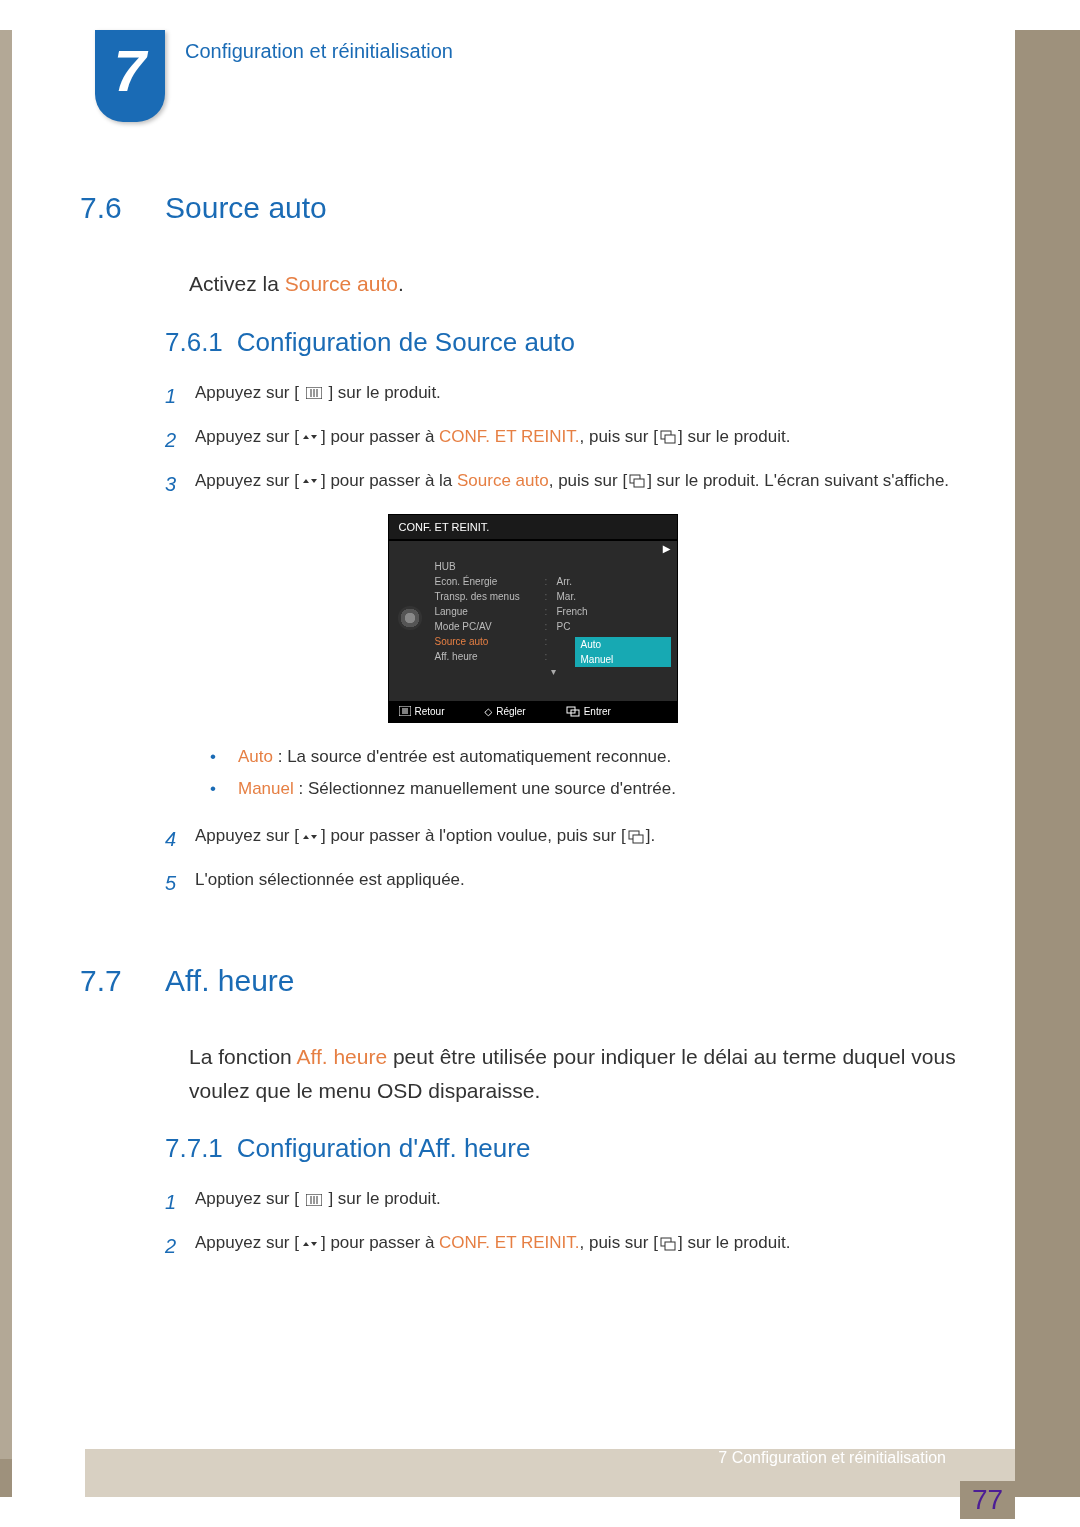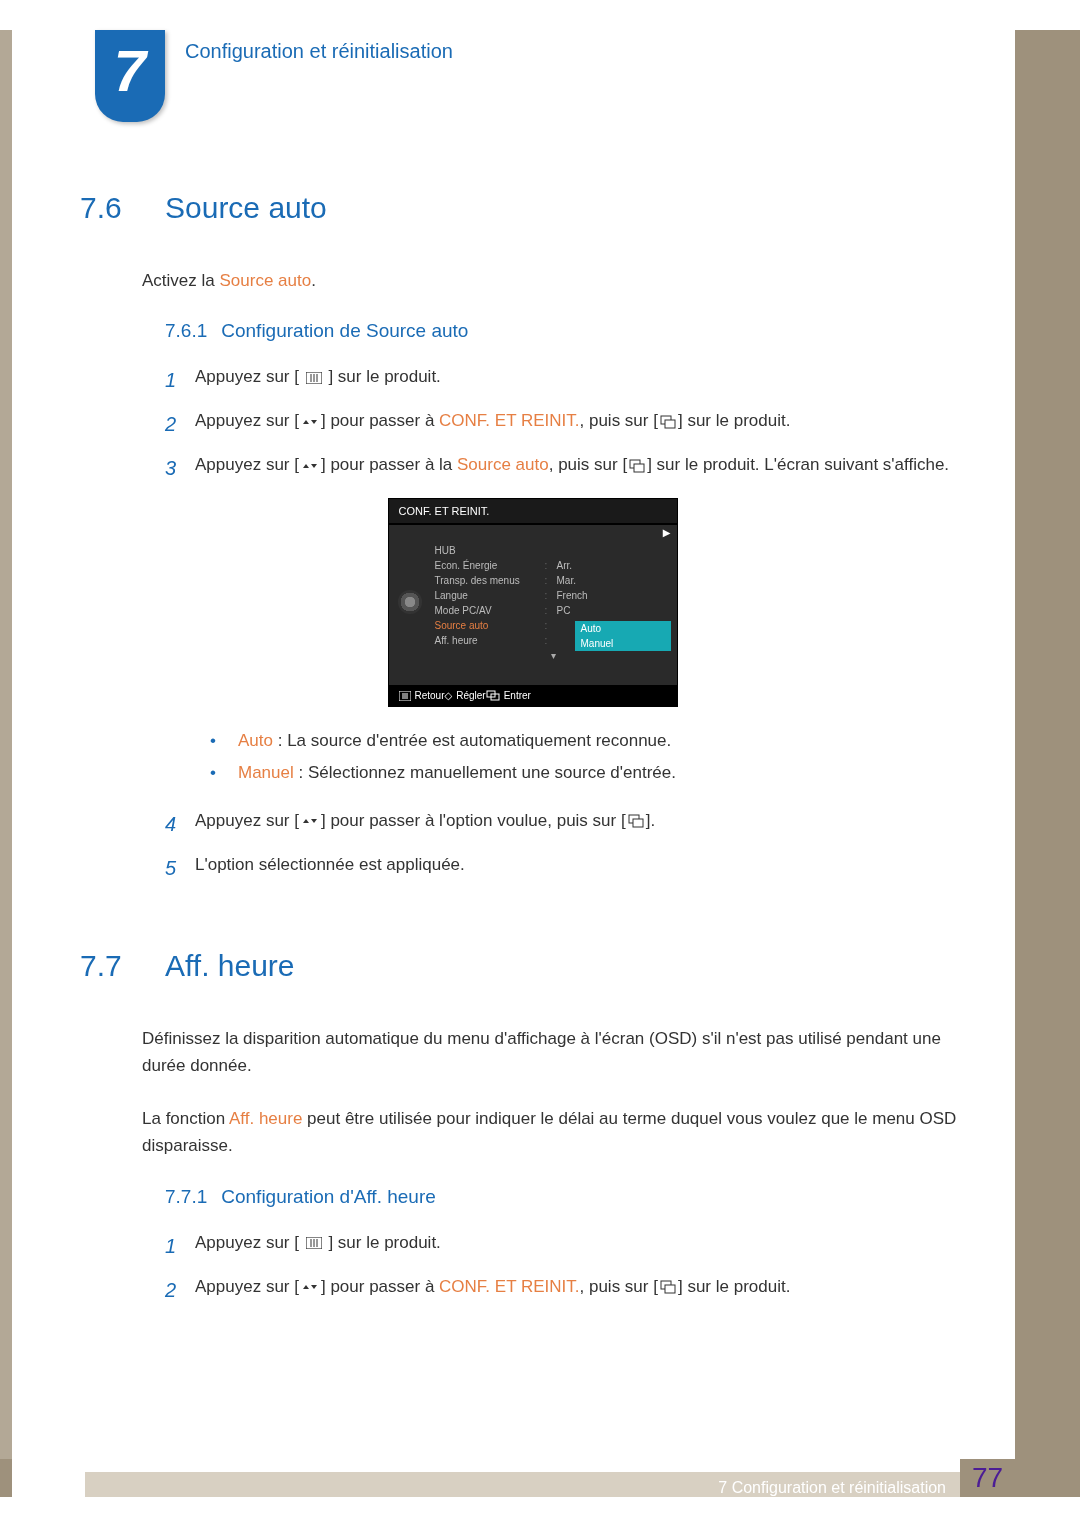--- a/index.html
+++ b/index.html
@@ -24,23 +24,23 @@
     box-shadow: 2px 2px 4px rgba(0,0,0,0.25);
   }
   .chapter-title {
     position: absolute; top: 40px; left: 185px;
     color: #1a6bb5; font-size: 20px; font-weight: 500;
   }
   .content { position: absolute; top: 191px; left: 80px; right: 95px; }
   .section-row { display: flex; align-items: baseline; margin-bottom: 42px; }
   .section-num { color: #1a6bb5; font-size: 30px; font-weight: 500; width: 85px; }
   .section-title { color: #1a6bb5; font-size: 30px; font-weight: 500; }
-  .body-text { margin-left: 62px; font-size: 17px; line-height: 1.6; color: #333; margin-bottom: 26px; }
+  .body-text { margin-left: 109px; font-size: 21px; line-height: 1.6; color: #333; margin-bottom: 26px; }
   .orange { color: #e67f43; }
-  .subsection { margin-left: 85px; color: #1a6bb5; font-size: 19px; font-weight: 500; margin-bottom: 20px; }
+  .subsection { margin-left: 85px; color: #1a6bb5; font-size: 26px; font-weight: 500; margin-bottom: 20px; }
   .subsection .subnum { margin-right: 14px; }
   .step-list { margin-left: 85px; }
   .step { display: flex; font-size: 17px; line-height: 1.8; margin-bottom: 8px; }
   .step-num { color: #1a6bb5; font-style: italic; font-size: 20px; width: 30px; flex-shrink: 0; }
   .step-body { flex: 1; }
   .icon-inline { display: inline-flex; vertical-align: middle; margin: 0 2px; }
   .bullets { margin-left: 130px; margin-top: 4px; margin-bottom: 16px; }
   .bullet-row { display: flex; font-size: 17px; line-height: 1.9; }
   .bullet-dot { color: #1a6bb5; width: 28px; }
   .osd { width: 290px; margin: 12px auto 18px; background: #2a2a2a; color: #bcbcbc; font-size: 10px; border: 1px solid #000; }
@@ -54,26 +54,26 @@
   .osd-row { display: flex; padding: 2px 6px 2px 4px; }
   .osd-label { width: 110px; }
   .osd-colon { width: 12px; color: #666; }
   .osd-value { flex: 1; }
   .osd-row.highlight .osd-label { color: #e67f43; }
   .osd-down-caret { text-align: center; color: #aaa; padding-top: 2px; }
   .osd-dropdown { position: absolute; right: 6px; top: 78px; width: 96px; background: #2a2a2a; }
   .osd-drop-item { padding: 2px 6px; }
   .osd-drop-item.sel { background: #17a9b3; color: #fff; }
   .osd-drop-item.sel2 { background: #17a9b3; color: #fff; }
-  .osd-footer { display: flex; background: #000; color: #fff; padding: 5px 10px; font-size: 10px; }
+  .osd-footer { display: flex; background: #000; color: #fff; padding: 5px 10px; font-size: 10px; gap: 40px; }
   .osd-footer span { display: inline-flex; align-items: center; gap: 4px; }
 
   .footer-bar {
-    position: absolute; bottom: 30px; left: 85px; right: 65px; height: 25px;
-    background: #d8d0c2; display: flex; align-items: flex-end; justify-content: flex-end;
+    position: absolute; bottom: 30px; left: 85px; right: 65px; height: 48px;
+    background: #d8d0c2; display: flex; align-items: flex-start; justify-content: flex-end;
     color: #fff; font-size: 16px; padding-right: 0;
   }
   .footer-text { color: #fff; margin-right: 14px; }
   .footer-page { width: 55px; height: 38px; background: #9e917c; color: #4c1d95; font-size: 28px; display: flex; align-items: center; justify-content: center; margin-top: 32px; }
 </style>
 </head>
 <body>
 
 <div class="side-bar"></div>
 <div class="side-bar-bottom"></div>
@@ -243,21 +243,20 @@
     </div>
   </div>
 
   <div style="height:55px"></div>
 
   <div class="section-row">
     <div class="section-num">7.7</div>
     <div class="section-title">Aff. heure</div>
   </div>
 
-  <p class="body-text">Définissez la disparition automatique du menu d'affichage à l'écran (OSD) s'il n'est pas utilisé pendant une durée donnée.</p>
   <p class="body-text">
     <span>La fonction </span><span class="orange">Aff. heure</span><span> peut être utilisée pour indiquer le délai au terme duquel vous voulez que le menu OSD disparaisse.</span>
   </p>
 
   <div class="subsection">
     <span class="subnum">7.7.1</span><span>Configuration d'Aff. heure</span>
   </div>
 
   <div class="step-list">
     <div class="step">

